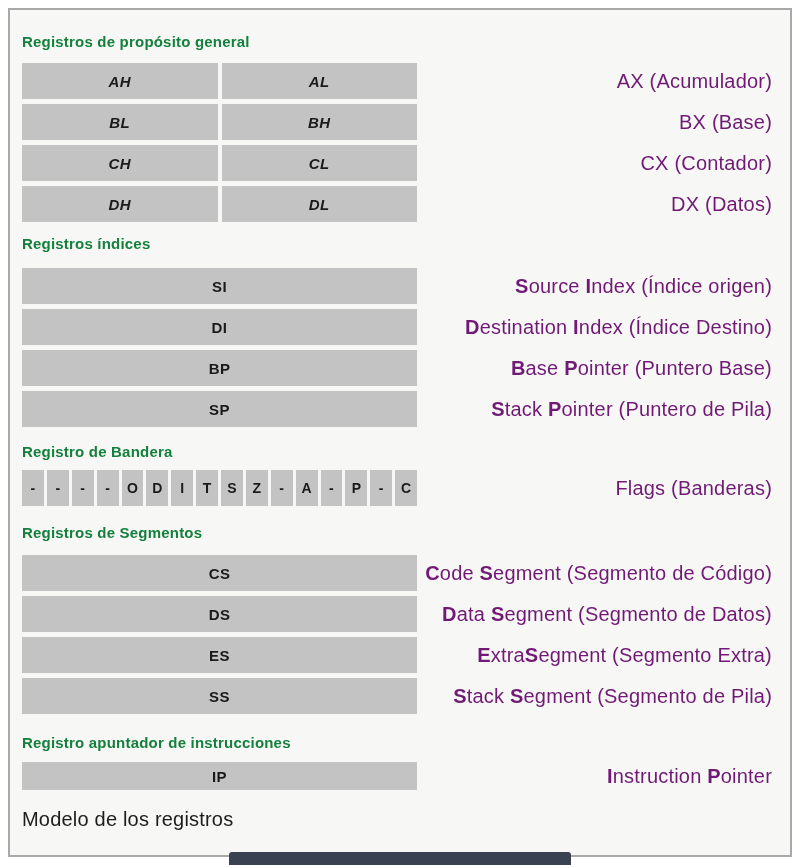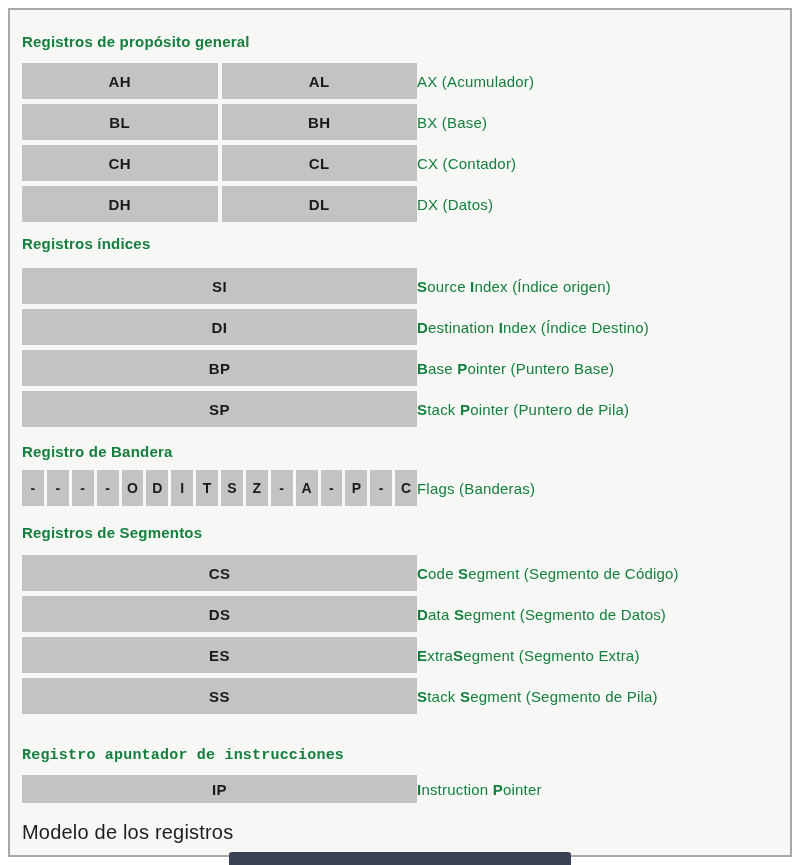--- a/index.html
+++ b/index.html
@@ -30,21 +30,21 @@
     font-size: 15px;
     line-height: 18px;
     font-weight: bold;
     color: #15803d;
     letter-spacing: .2px;
   }
   .mt-h1 { margin-top: 23px; }
   .mt-h2 { margin-top: 13px; }
   .mt-h3 { margin-top: 16px; }
   .mt-h4 { margin-top: 18px; }
-  .mt-h5 { margin-top: 33px; font-family: Liberation Mono, monospace; }
+  .mt-h5 { margin-top: 20px; }
 
   .rows { margin-top: 12px; }
   .rows-idx { margin-top: 15px; }
   .rows-seg { margin-top: 13px; }
   .rows-ip  { margin-top: 10px; }
 
   .row {
     display: grid;
     grid-template-columns: 395px 1fr;
     align-items: center;
@@ -59,28 +59,28 @@
     background: #c3c3c3;
     height: 36px;
     display: flex;
     align-items: center;
     justify-content: center;
     font-size: 15px;
     font-weight: bold;
     color: #1a1a1a;
     letter-spacing: .4px;
   }
-  .regbox.half { width: 216px; }
+  .regbox.half { width: 216px; font-style: italic; }
   .regbox.wide { width: 395px; }
   .regbox.ip   { height: 28px; }
 
   .rowlabel {
-    text-align: left;
-    font-size: 15px;
-    color: #15803d;
+    text-align: right;
+    font-size: 20px;
+    color: #701a75;
     letter-spacing: .2px;
     padding-right: 6px;
   }
   .rowlabel b { font-weight: bold; }
 
   .flagsrow {
     display: grid;
     grid-template-columns: 395px 1fr;
     align-items: center;
     margin-top: 9px;

